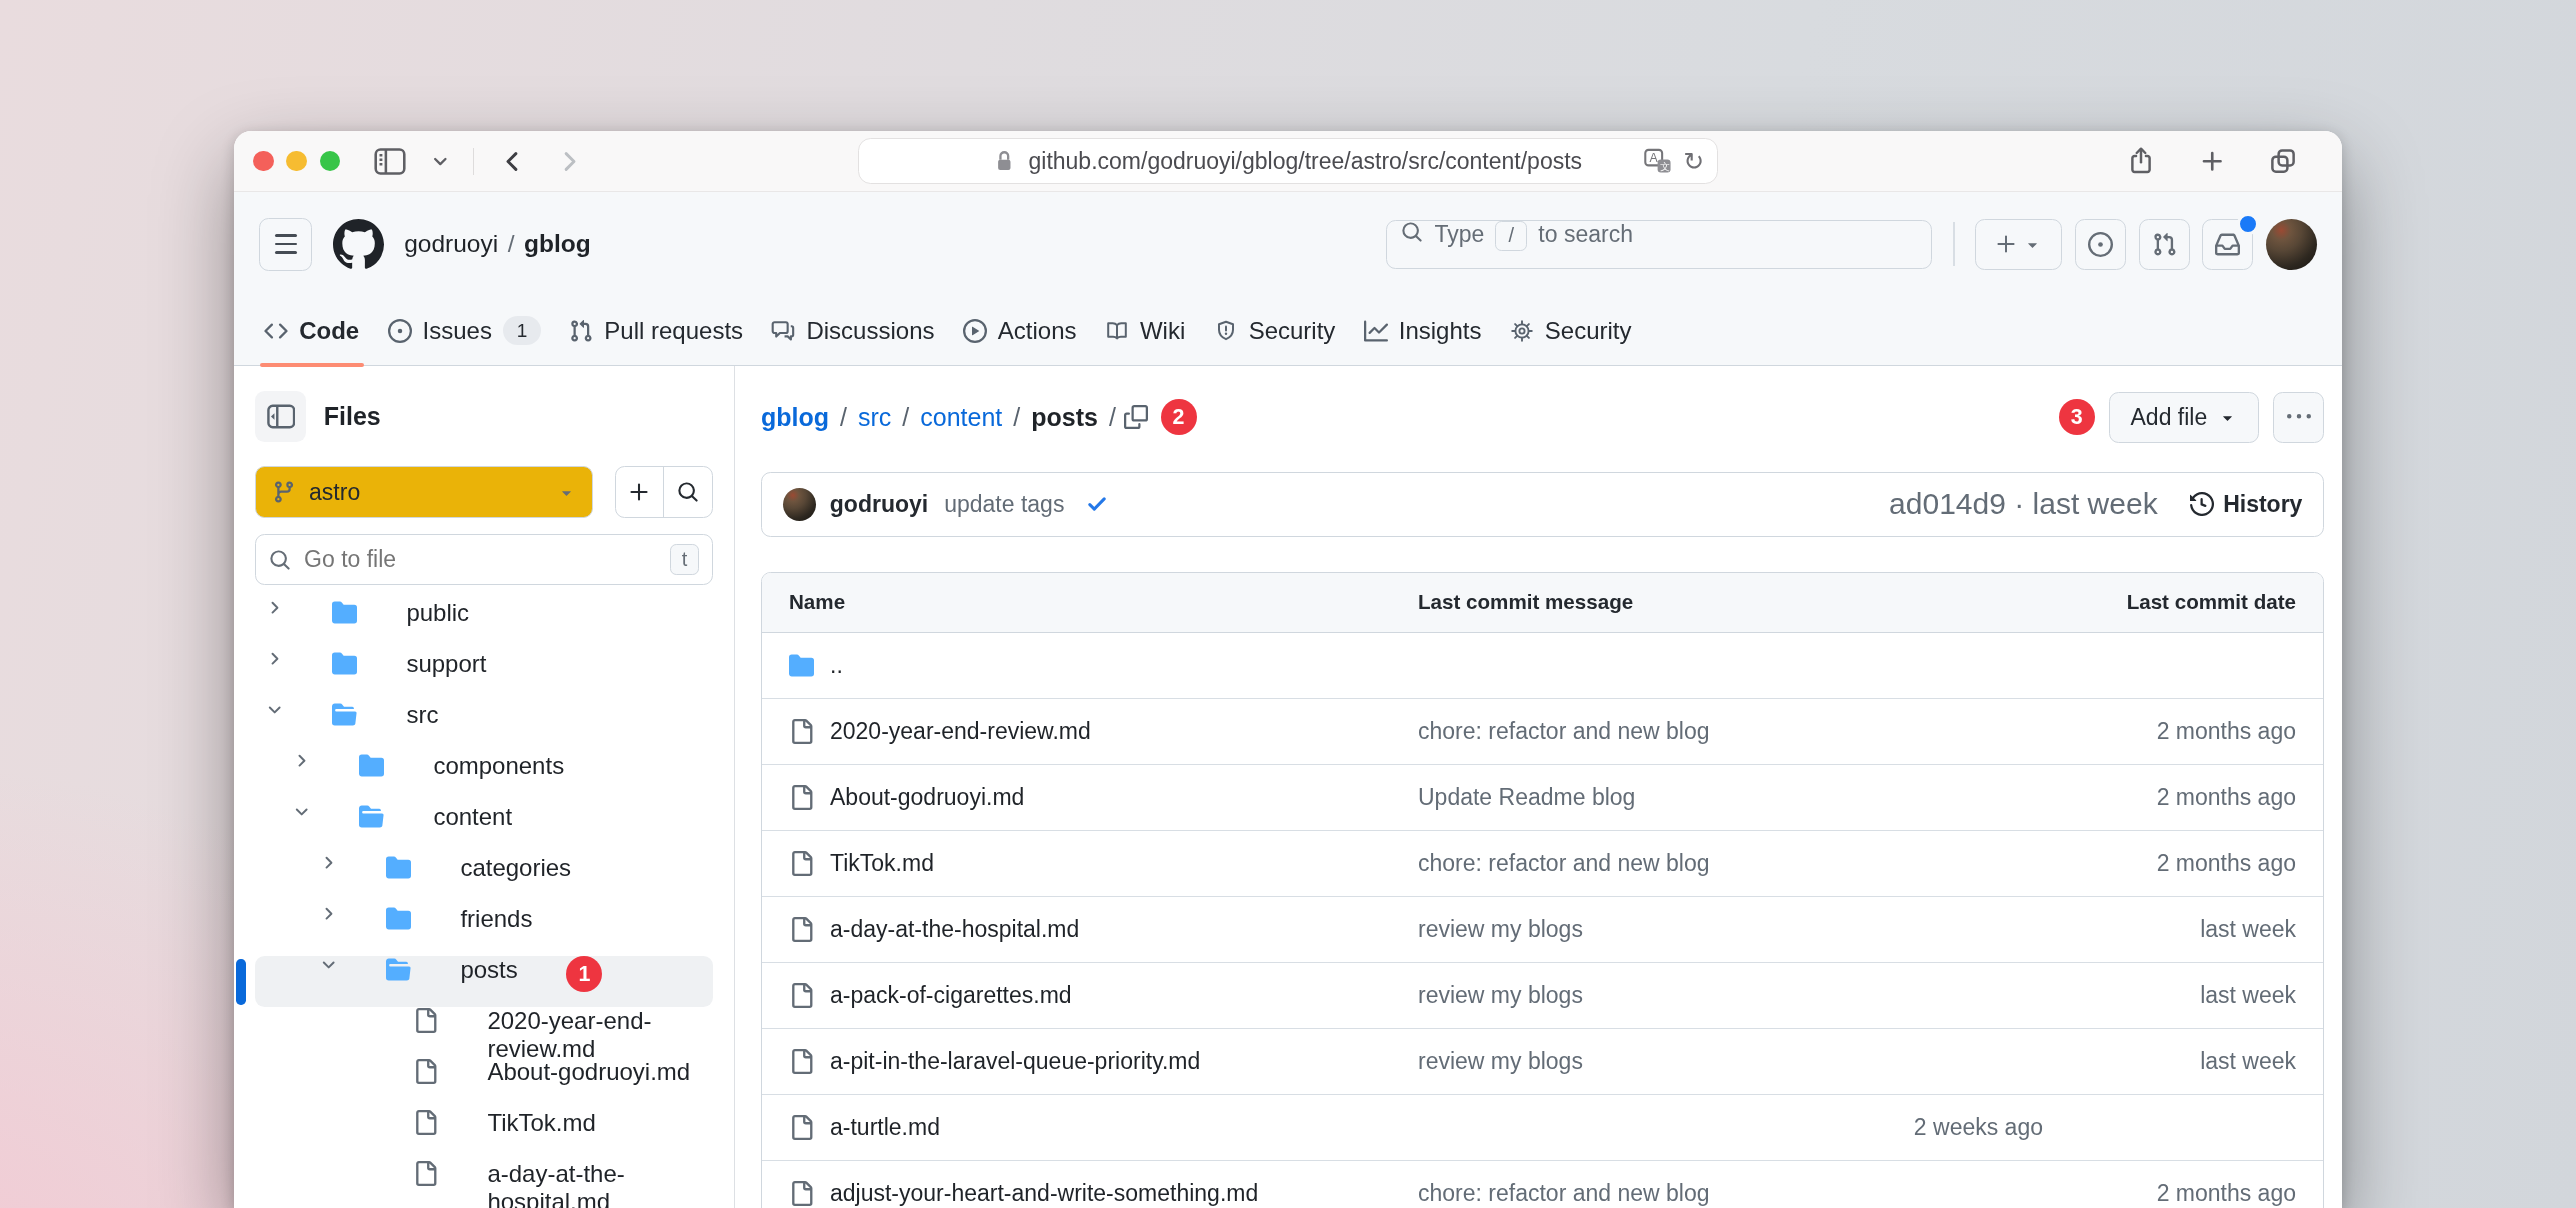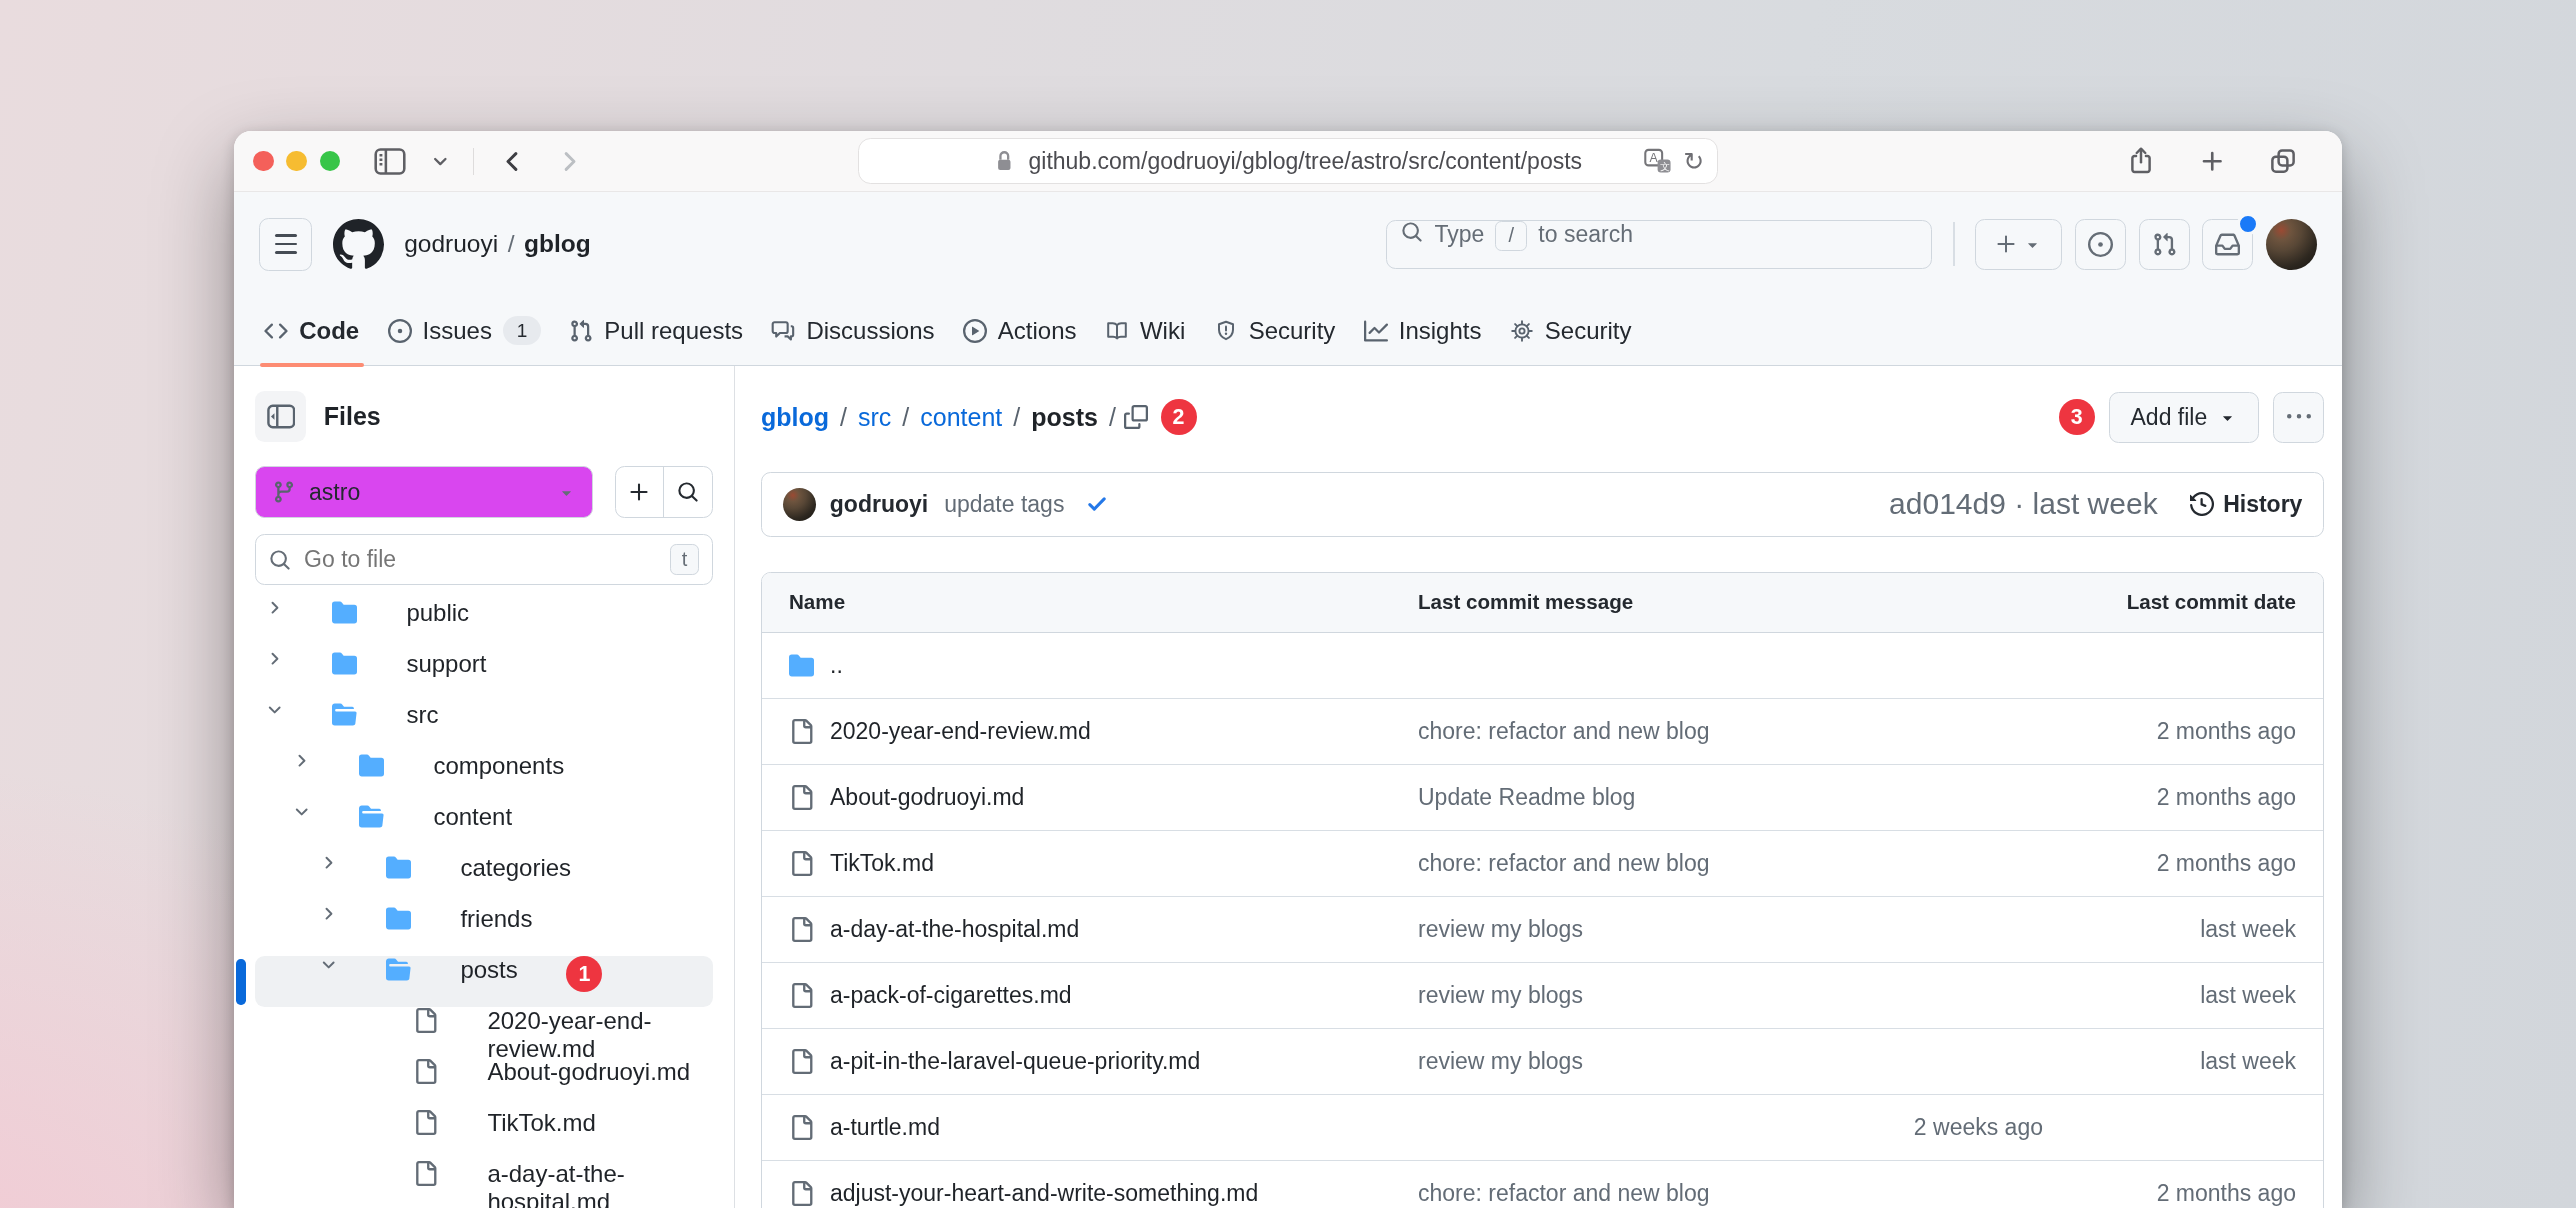--- a/index.html
+++ b/index.html
@@ -56,21 +56,21 @@
   .tab .underline{position:absolute;left:9.5px;right:9.5px;bottom:-1.6px;height:3.2px;border-radius:2.4px;background:#fd8c73;}
   .tab.active span.lbl{font-weight:700;}
   .counter{background:#e7eaee;border-radius:16px;height:28.5px;min-width:19px;padding:0 9.5px;display:flex;align-items:center;justify-content:center;font-size:19px;color:#24292f;}
   
   .content{display:flex;height:842px;}
   .sidebar{width:501px;flex:none;border-right:1.6px solid #dde0e4;padding:0 21.4px;box-sizing:border-box;background:#fff;}
   .files-row{margin-top:25px;height:51px;display:flex;align-items:center;gap:17.4px;}
   .panelbtn{width:51px;height:51px;border-radius:9.5px;background:#f3f4f6;display:flex;align-items:center;justify-content:center;}
   .files-title{font-size:25px;font-weight:700;color:#1f2328;}
   .branch-row{margin-top:24px;display:flex;align-items:center;justify-content:space-between;}
-  .branch-btn{width:338px;height:52px;border:1.6px solid #d0d7de;border-radius:9.5px;background:#d946ef;display:flex;align-items:center;gap:12.7px;padding:0 16px;box-sizing:border-box;font-size:23px;color:#24292f;}
+  .branch-btn{width:338px;height:52px;border:1.6px solid #d0d7de;border-radius:9.5px;background:#eab308;display:flex;align-items:center;gap:12.7px;padding:0 16px;box-sizing:border-box;font-size:23px;color:#24292f;}
   .branch-btn .caret{margin-left:auto;}
   .seg{width:98px;height:52px;border:1.6px solid #d0d7de;border-radius:9.5px;background:#fff;display:flex;box-sizing:border-box;}
   .seg>div{flex:1;display:flex;align-items:center;justify-content:center;}
   .seg>div:first-child{border-right:1.6px solid #d0d7de;}
   .goto{margin-top:16px;height:51px;border:1.6px solid #d0d7de;border-radius:9.5px;background:#fff;display:flex;align-items:center;gap:11px;padding:0 12.7px;box-sizing:border-box;}
   .goto input{border:none;outline:none;flex:1;font-size:23px;color:#656d76;font-family:"Liberation Sans",sans-serif;background:transparent;}
   .goto .kbd{min-width:14.2px;}
   .tree{margin-top:14.2px;}
   .tree-row{position:relative;height:51px;display:flex;align-items:flex-start;font-size:24px;color:#1f2328;border-radius:9.5px;gap:36px;}
   .tree-row .tw{width:30px;display:flex;align-items:center;justify-content:flex-start;flex:none;}

